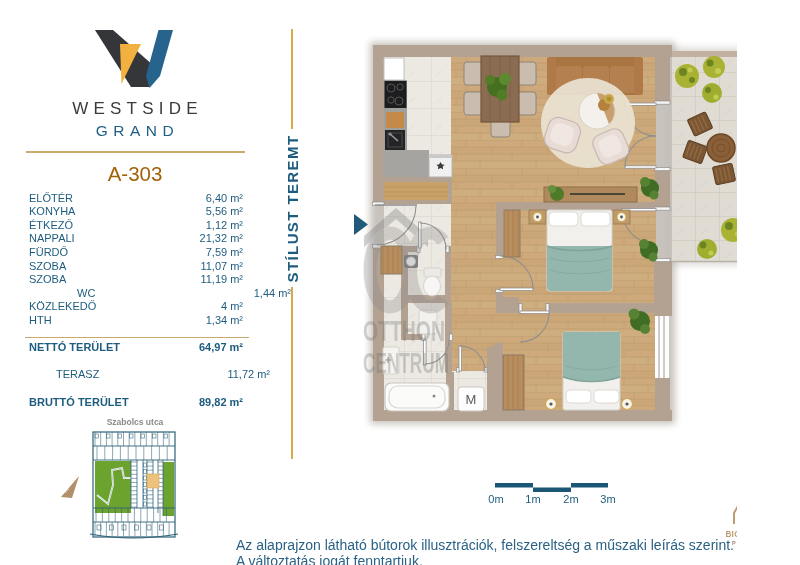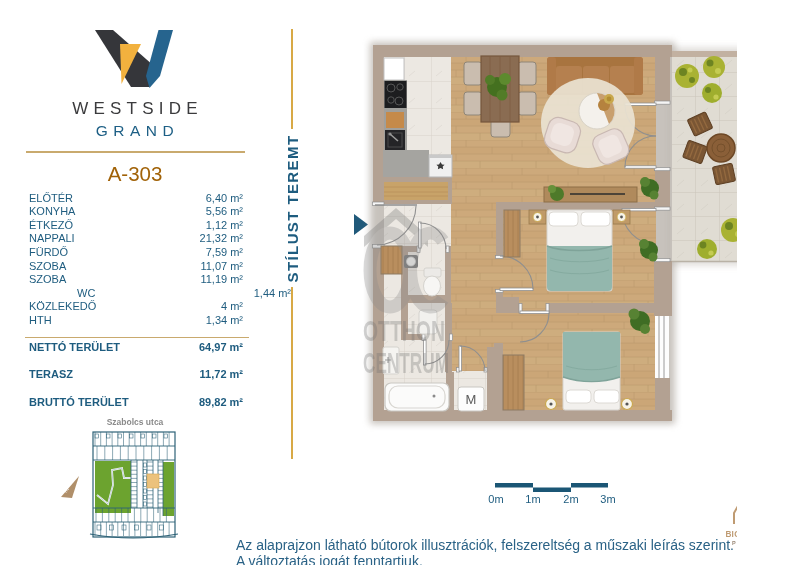--- a/index.html
+++ b/index.html
@@ -34,21 +34,21 @@
 <div class="row" style="top:259.5px;">SZOBA<span class="v">11,07 m²</span></div>
 <div class="row" style="top:273.1px;">SZOBA<span class="v">11,19 m²</span></div>
 <div class="row" style="top:286.7px;margin-left:48px;">WC<span class="v">1,44 m²</span></div>
 <div class="row" style="top:300.3px;">KÖZLEKEDŐ<span class="v">4 m²</span></div>
 <div class="row" style="top:313.9px;">HTH<span class="v">1,34 m²</span></div>
 
 <div class="abs" style="left:25px;top:336.5px;width:224px;height:1.5px;background:#c9aa6e;"></div>
 
 <div class="row" style="top:340.5px;font-weight:700;">NETTÓ TERÜLET<span class="v">64,97 m²</span></div>
 <div class="row" style="top:353px;font-weight:700;margin-top:43px;">BRUTTÓ TERÜLET<span class="v">89,82 m²</span></div>
-<div class="row" style="top:367.9px;font-weight:700;">TERASZ<span class="v">11,72 m²</span></div>
+<div class="row" style="top:367.9px;font-weight:400;margin-left:27px;">TERASZ<span class="v">11,72 m²</span></div>
 
 <div class="abs" style="left:60px;top:417px;width:150px;text-align:center;font-size:8.5px;font-weight:700;color:#8a8a8a;">Szabolcs utca</div>
 
 <svg class="abs" style="left:84px;top:428px;" width="96" height="114" viewBox="84 428 96 114">
 
 <rect x="93" y="432" width="82" height="105" fill="#fff" stroke="#2d6277" stroke-width="1.2"></rect>
 
 <rect x="95" y="461" width="36" height="52" fill="#6ca32f"></rect>
 
 <rect x="163" y="462" width="11" height="54" fill="#6ca32f"></rect>

